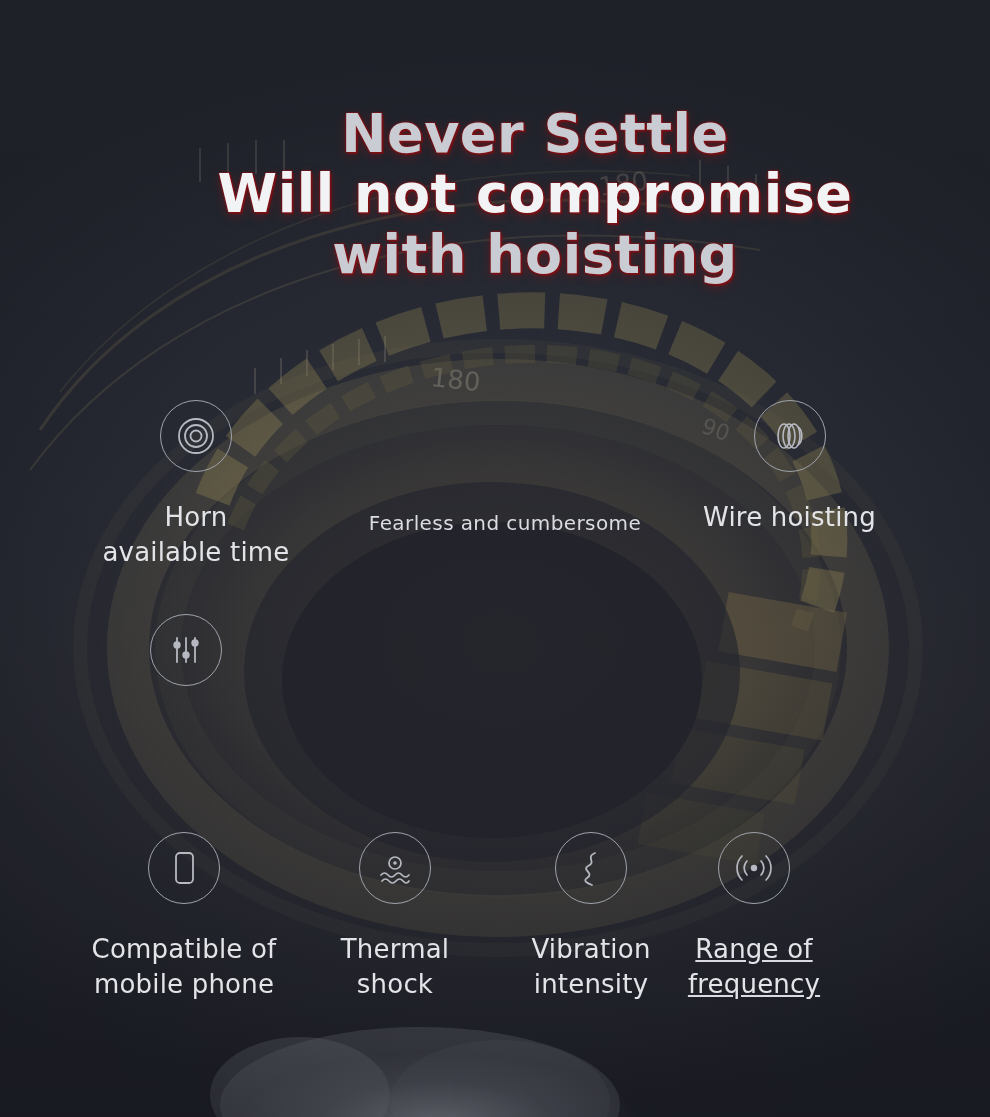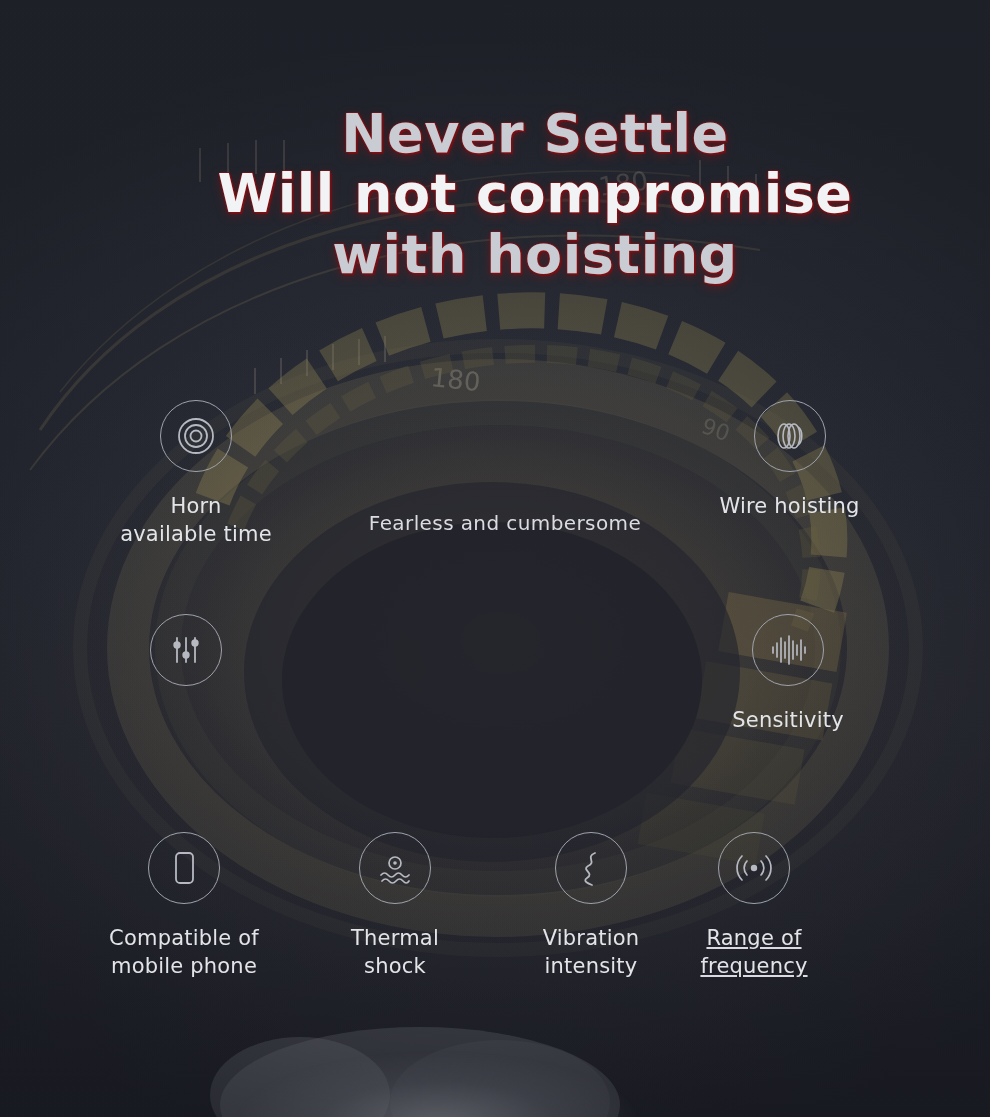--- a/index.html
+++ b/index.html
@@ -84,22 +84,22 @@
     margin: 0 auto;
     border: 1.6px solid #9fa3ac;
     border-radius: 50%;
     display: flex;
     align-items: center;
     justify-content: center;
     box-sizing: border-box;
   }
   .feature .circle svg { display: block; }
   .feature .label {
-    margin-top: 20px;
-    font-size: 21px;
+    margin-top: 28px;
+    font-size: 26px;
     line-height: 1.35;
     color: #e2e4e8;
     white-space: pre-line;
     letter-spacing: 0.2px;
   }
 
   
   #f-horn      { left: 70px;  top: 400px; width: 252px; }
   #f-wire      { left: 672px; top: 400px; width: 235px; }
   #f-imped     { left: 72px;  top: 614px; width: 228px; }
@@ -236,36 +236,20 @@
         <line x1="11" y1="8" x2="11" y2="32"></line>
         <line x1="20" y1="8" x2="20" y2="32"></line>
         <line x1="29" y1="8" x2="29" y2="32"></line>
         <circle cx="11" cy="15" r="2.8" fill="#b6b9c1"></circle>
         <circle cx="20" cy="25" r="2.8" fill="#b6b9c1"></circle>
         <circle cx="29" cy="13" r="2.8" fill="#b6b9c1"></circle>
       </svg>
     </div>
   </div>
 
-  <div class="feature" id="f-sens">
-    <div class="circle">
-      <svg width="42" height="38" viewBox="0 0 42 38" fill="none" stroke="#b6b9c1" stroke-width="1.7" stroke-linecap="round">
-        <line x1="6" y1="16" x2="6" y2="22"></line>
-        <line x1="10" y1="12" x2="10" y2="26"></line>
-        <line x1="14" y1="7" x2="14" y2="31"></line>
-        <line x1="18" y1="11" x2="18" y2="27"></line>
-        <line x1="22" y1="5" x2="22" y2="33"></line>
-        <line x1="26" y1="10" x2="26" y2="28"></line>
-        <line x1="30" y1="14" x2="30" y2="24"></line>
-        <line x1="34" y1="9" x2="34" y2="29"></line>
-        <line x1="38" y1="16" x2="38" y2="22"></line>
-      </svg>
-    </div>
-    <div class="label">Sensitivity</div>
-  </div>
 
   <div class="feature" id="f-compat">
     <div class="circle">
       <svg width="38" height="42" viewBox="0 0 38 42" fill="none" stroke="#b6b9c1" stroke-width="1.8">
         <rect x="11" y="6" width="17" height="30" rx="4"></rect>
       </svg>
     </div>
     <div class="label">Compatible of
 mobile phone</div>
   </div>

